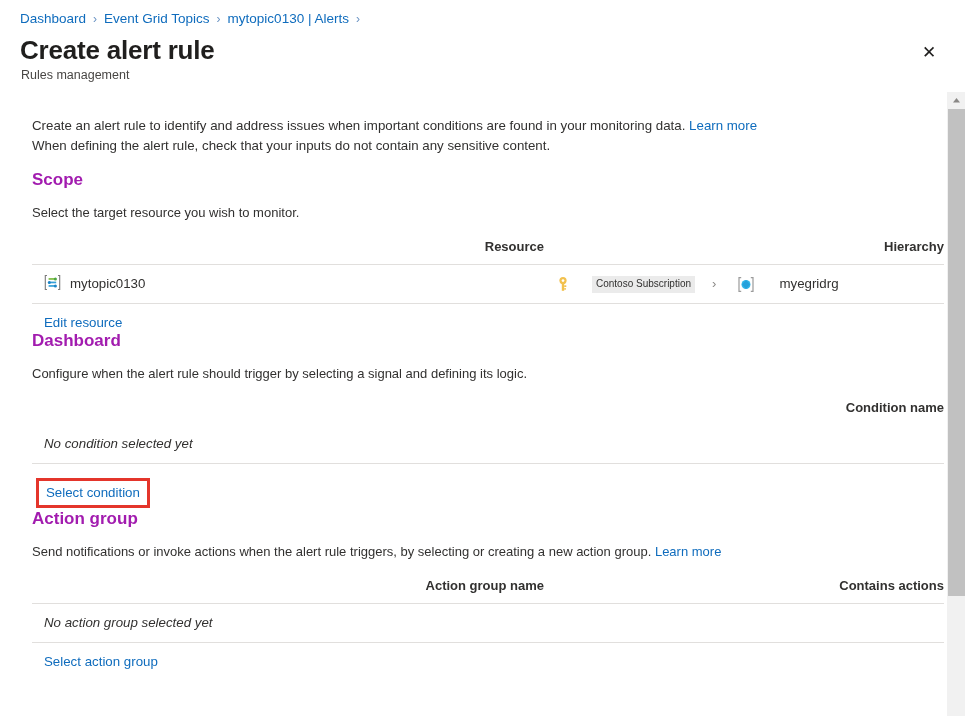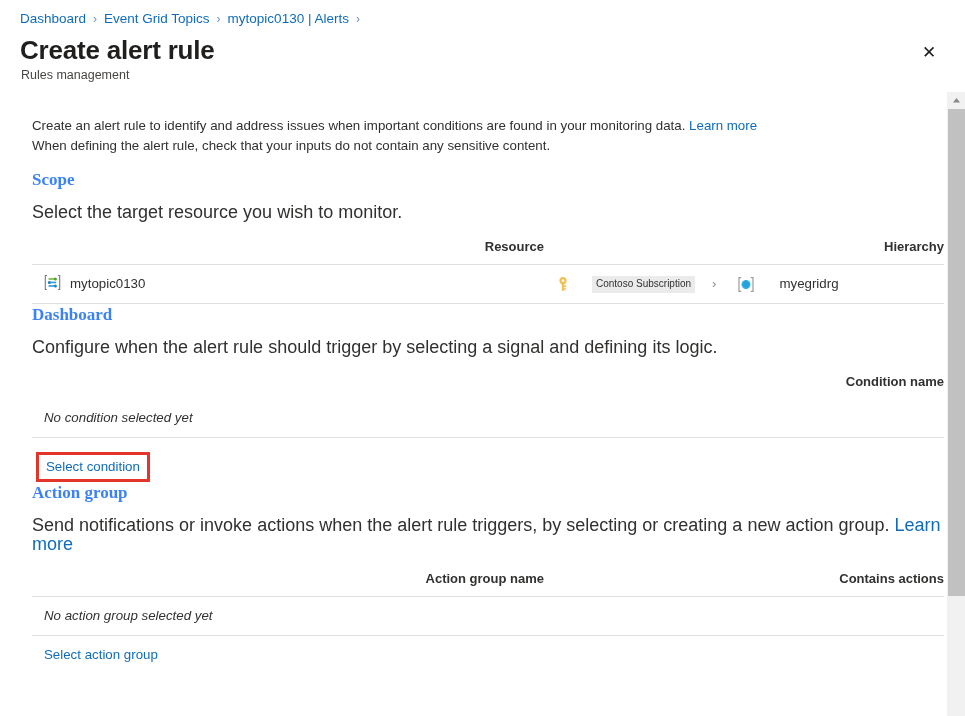--- a/index.html
+++ b/index.html
@@ -101,32 +101,31 @@
 
   a.link, .link {
     color: #0f6cbd;
     text-decoration: none;
     cursor: pointer;
   }
 
   h2.section-head {
     font-size: 17px;
     font-weight: 600;
-    color: #3b82f6;
+    color: #a21caf;
     margin: 0;
     line-height: 22px;
-    font-family: Liberation Serif, serif;
   }
   .sec-scope { margin-top: 28px; }
   .sec-cond  { margin-top: 46px; }
   .sec-ag    { margin-top: 48px; }
 
   .section-desc {
     margin-top: 12px;
-    font-size: 18px;
+    font-size: 13px;
     line-height: 19px;
     color: #323130;
   }
 
   
   .tbl {
     margin-top: 16px;
     width: 912px;
     border-collapse: collapse;
     table-layout: fixed;
@@ -310,20 +309,23 @@
                   <circle cx="9" cy="8.5" r="4.5" fill="#32b6e8"></circle>
                   <path d="M9 4 L13 8.5 L9 13 L5 8.5 Z" fill="#1b8fd1" opacity="0.55"></path>
                 </svg>
               </span>
               <span class="rg-name">myegridrg</span>
             </span>
           </td>
         </tr>
       </tbody>
     </table>
+    <div class="tbl-action">
+      <span class="link">Edit resource</span>
+    </div>
 
     <h2 class="section-head sec-cond">Dashboard</h2>
     <div class="section-desc">Configure when the alert rule should trigger by selecting a signal and defining its logic.</div>
 
     <table class="tbl">
       <colgroup>
           <col style="width:912px">
         </colgroup>
       <thead>
         <tr>

